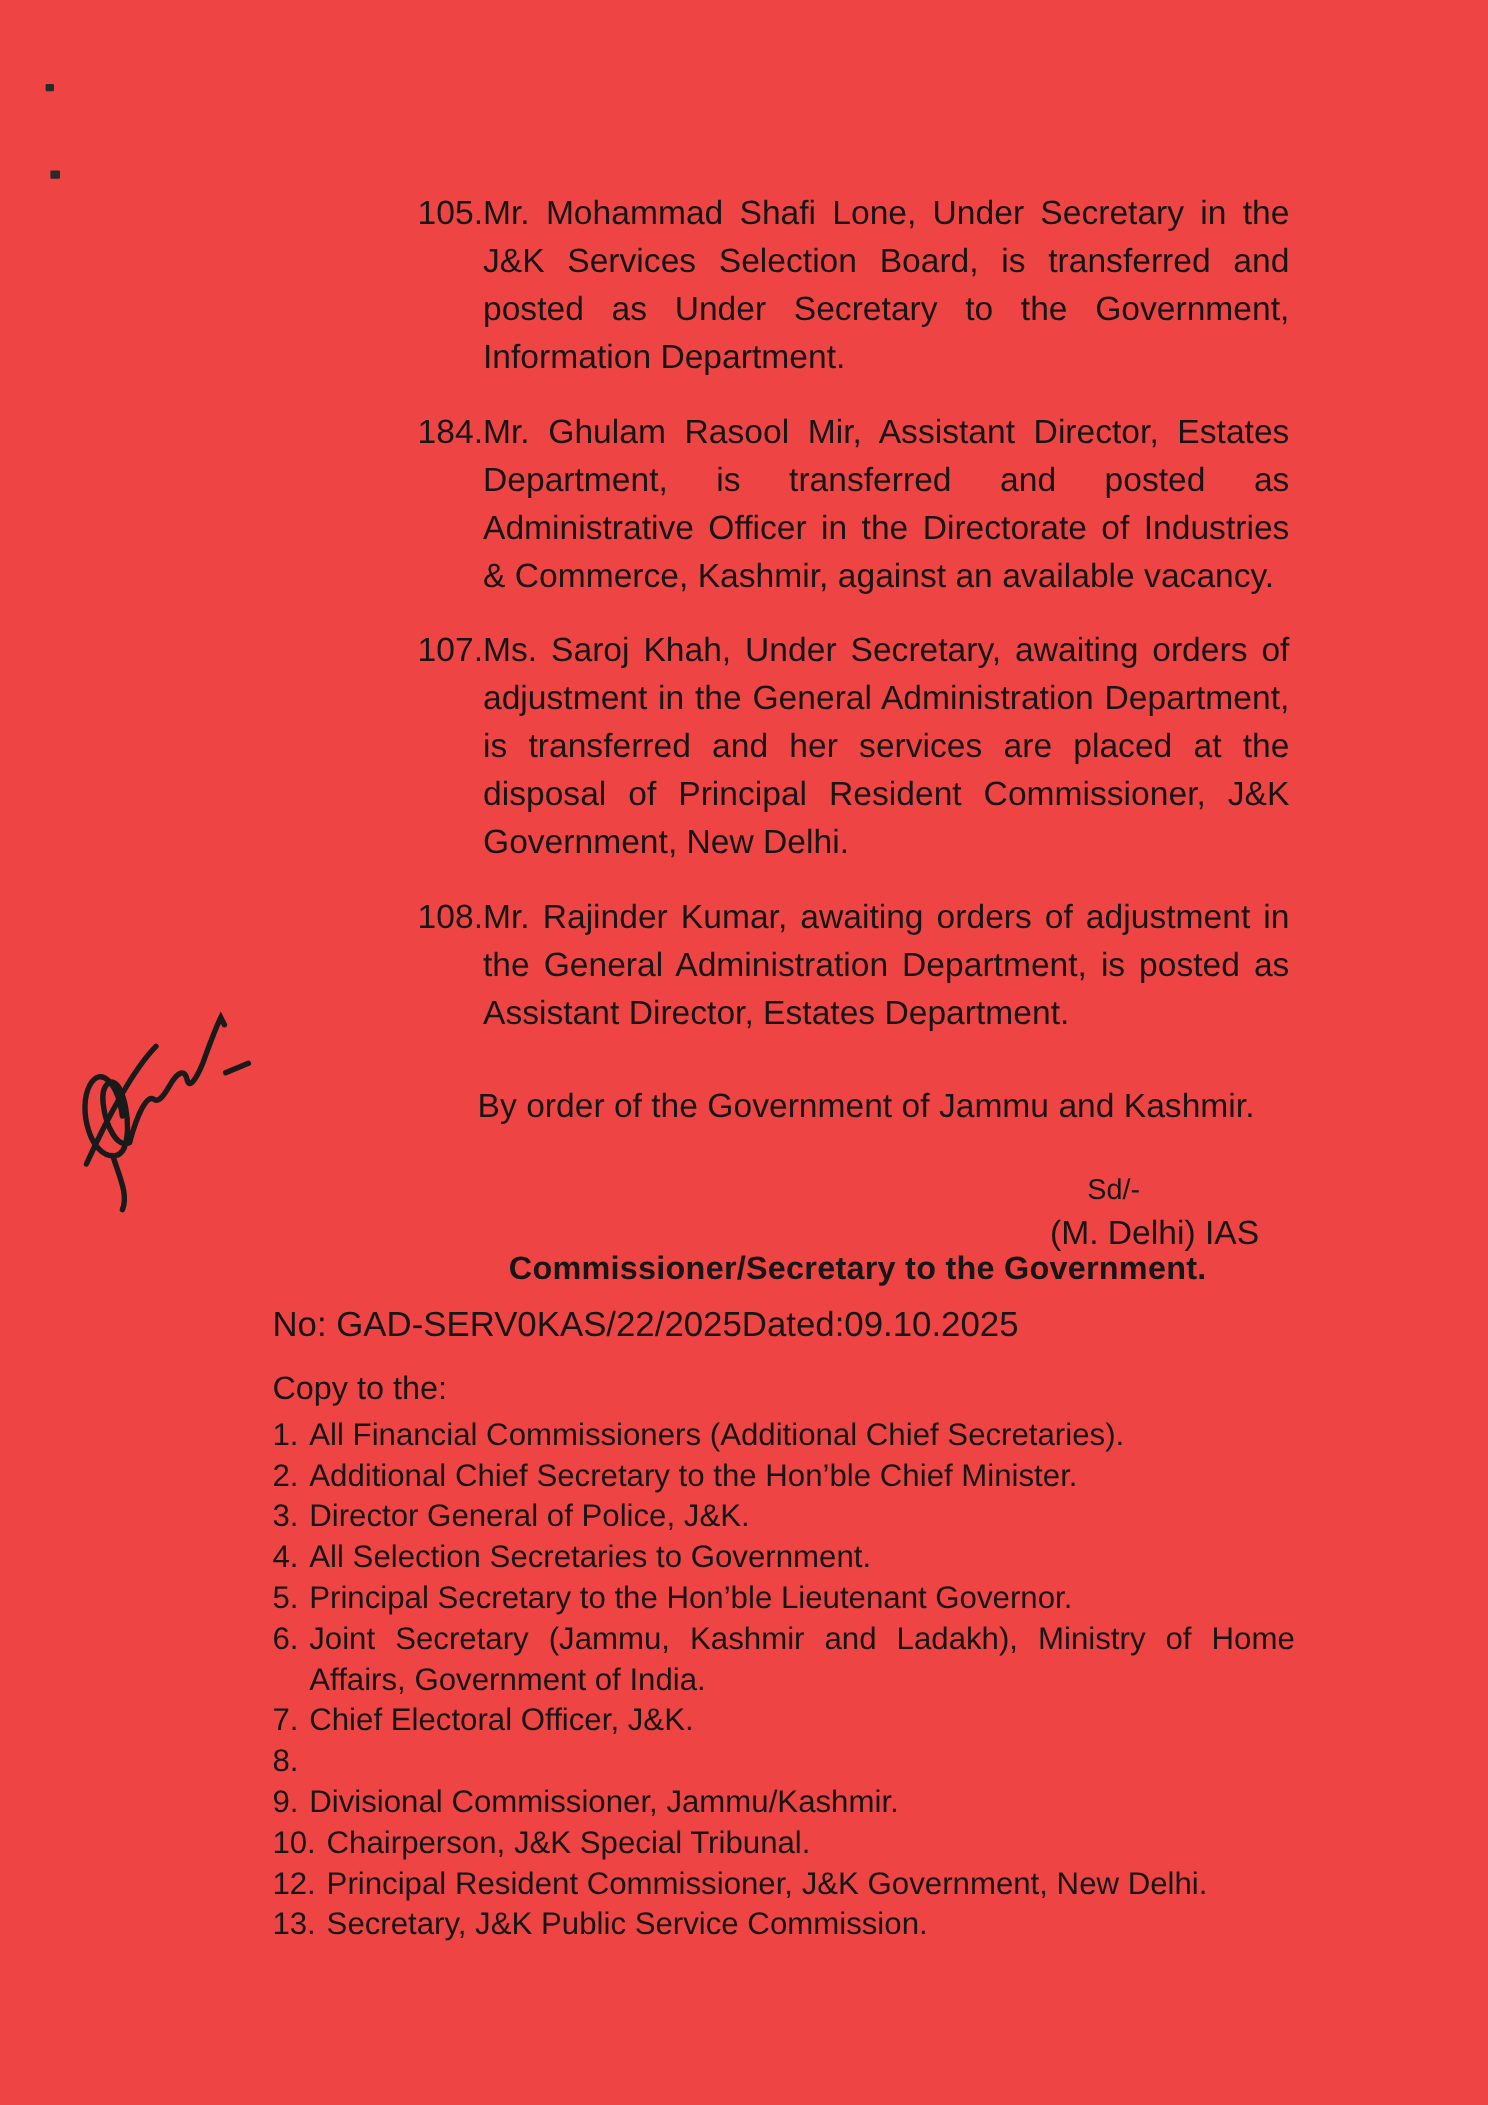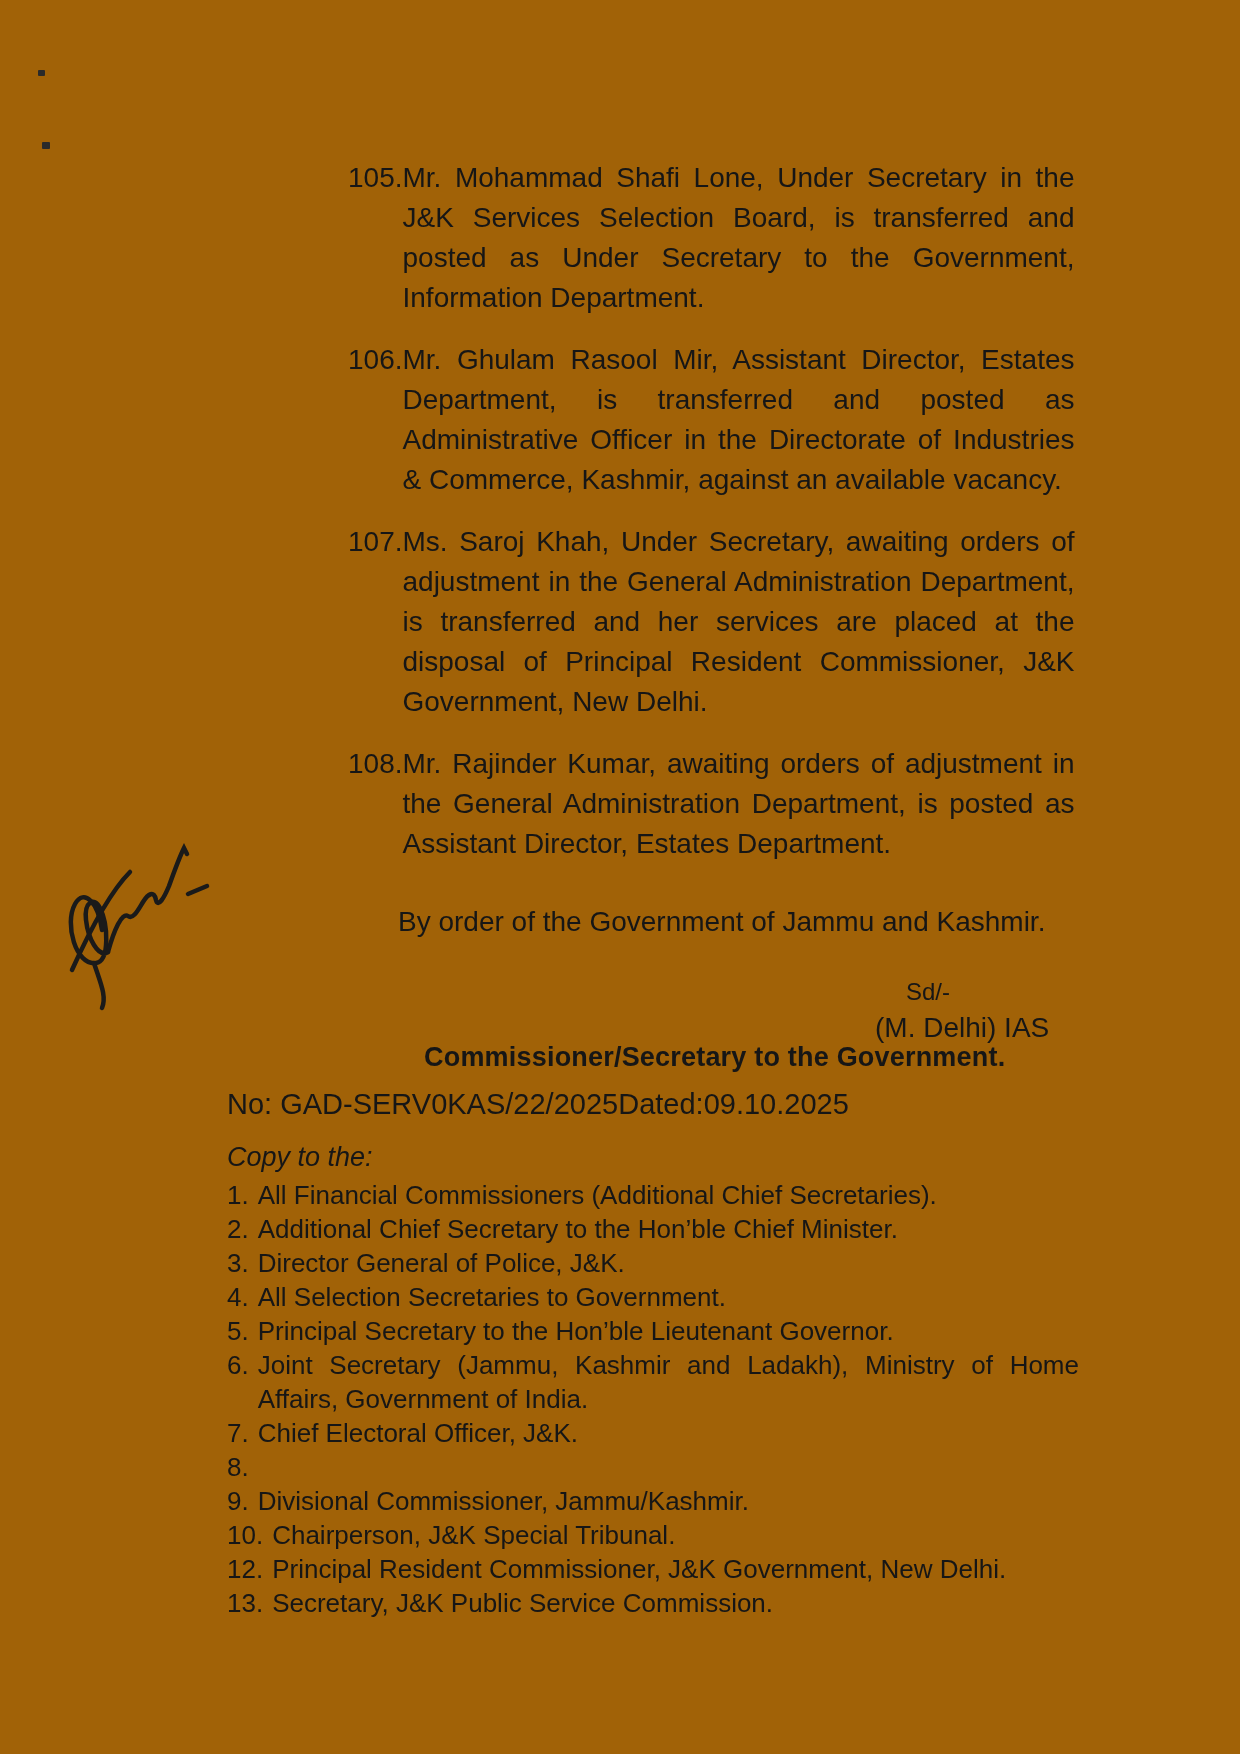--- a/index.html
+++ b/index.html
@@ -1,20 +1,20 @@
 <!DOCTYPE html>
 <html><head>
 <meta charset="utf-8">
 <style>
   html,body { margin:0; padding:0; background:#e8e8e8; }
   .page {
     position:relative;
     width:1240px; height:1754px;
     margin:0 auto;
-    background:#a16207;
+    background:#ef4444;
     font-family:"Liberation Sans","DejaVu Sans",sans-serif;
     color:#161616;
     overflow:hidden;
   }
   
   .speck { position:absolute; background:#2a2a2a; border-radius:1px; }
   .speck.s1 { left:38px; top:70px;  width:7px; height:6px; }
   .speck.s2 { left:42px; top:142px; width:8px; height:7px; }
 
   
@@ -30,21 +30,21 @@
   .sig-designation {
     position:absolute; left:424px; top:1042px;
     font-size:27px; font-weight:bold; letter-spacing:0.2px;
   }
 
   .ref-row {
     position:absolute; left:227px; top:1088px; width:845px;
     display:flex; font-size:29px;
   }
 
-  .copy-heading { position:absolute; left:227px; top:1142px; font-size:27px;font-style:italic; }
+  .copy-heading { position:absolute; left:227px; top:1142px; font-size:27px; }
   .copy-list { position:absolute; left:227px; top:1178px; width:852px; }
   .copy-item { display:flex; font-size:26px; line-height:34px; }
   .copy-num  { flex:0 0 auto; margin-right:9px; }
   .copy-text { text-align:justify; }
 
   .signature-svg { position:absolute; left:50px; top:762px; }
 </style>
 </head>
 <body>
 
@@ -62,21 +62,21 @@
       <path d="M 44 201 C 50 220, 57 234, 52 246"></path>
     </g>
   </svg>
 
   <div class="orders">
     <div class="order-item">
       <span class="order-num">105.</span>
       <p class="order-text">Mr. Mohammad Shafi Lone, Under Secretary in the J&amp;K Services Selection Board, is transferred and posted as Under Secretary to the Government, Information Department.</p>
     </div>
     <div class="order-item">
-      <span class="order-num">106.</span>
+      <span class="order-num">184.</span>
       <p class="order-text">Mr. Ghulam Rasool Mir, Assistant Director, Estates Department, is transferred and posted as Administrative Officer in the Directorate of Industries &amp; Commerce, Kashmir, against an available vacancy.</p>
     </div>
     <div class="order-item">
       <span class="order-num">107.</span>
       <p class="order-text">Ms. Saroj Khah, Under Secretary, awaiting orders of adjustment in the General Administration Department, is transferred and her services are placed at the disposal of Principal Resident Commissioner, J&amp;K Government, New Delhi.</p>
     </div>
     <div class="order-item">
       <span class="order-num">108.</span>
       <p class="order-text">Mr. Rajinder Kumar, awaiting orders of adjustment in the General Administration Department, is posted as Assistant Director, Estates Department.</p>
     </div>

